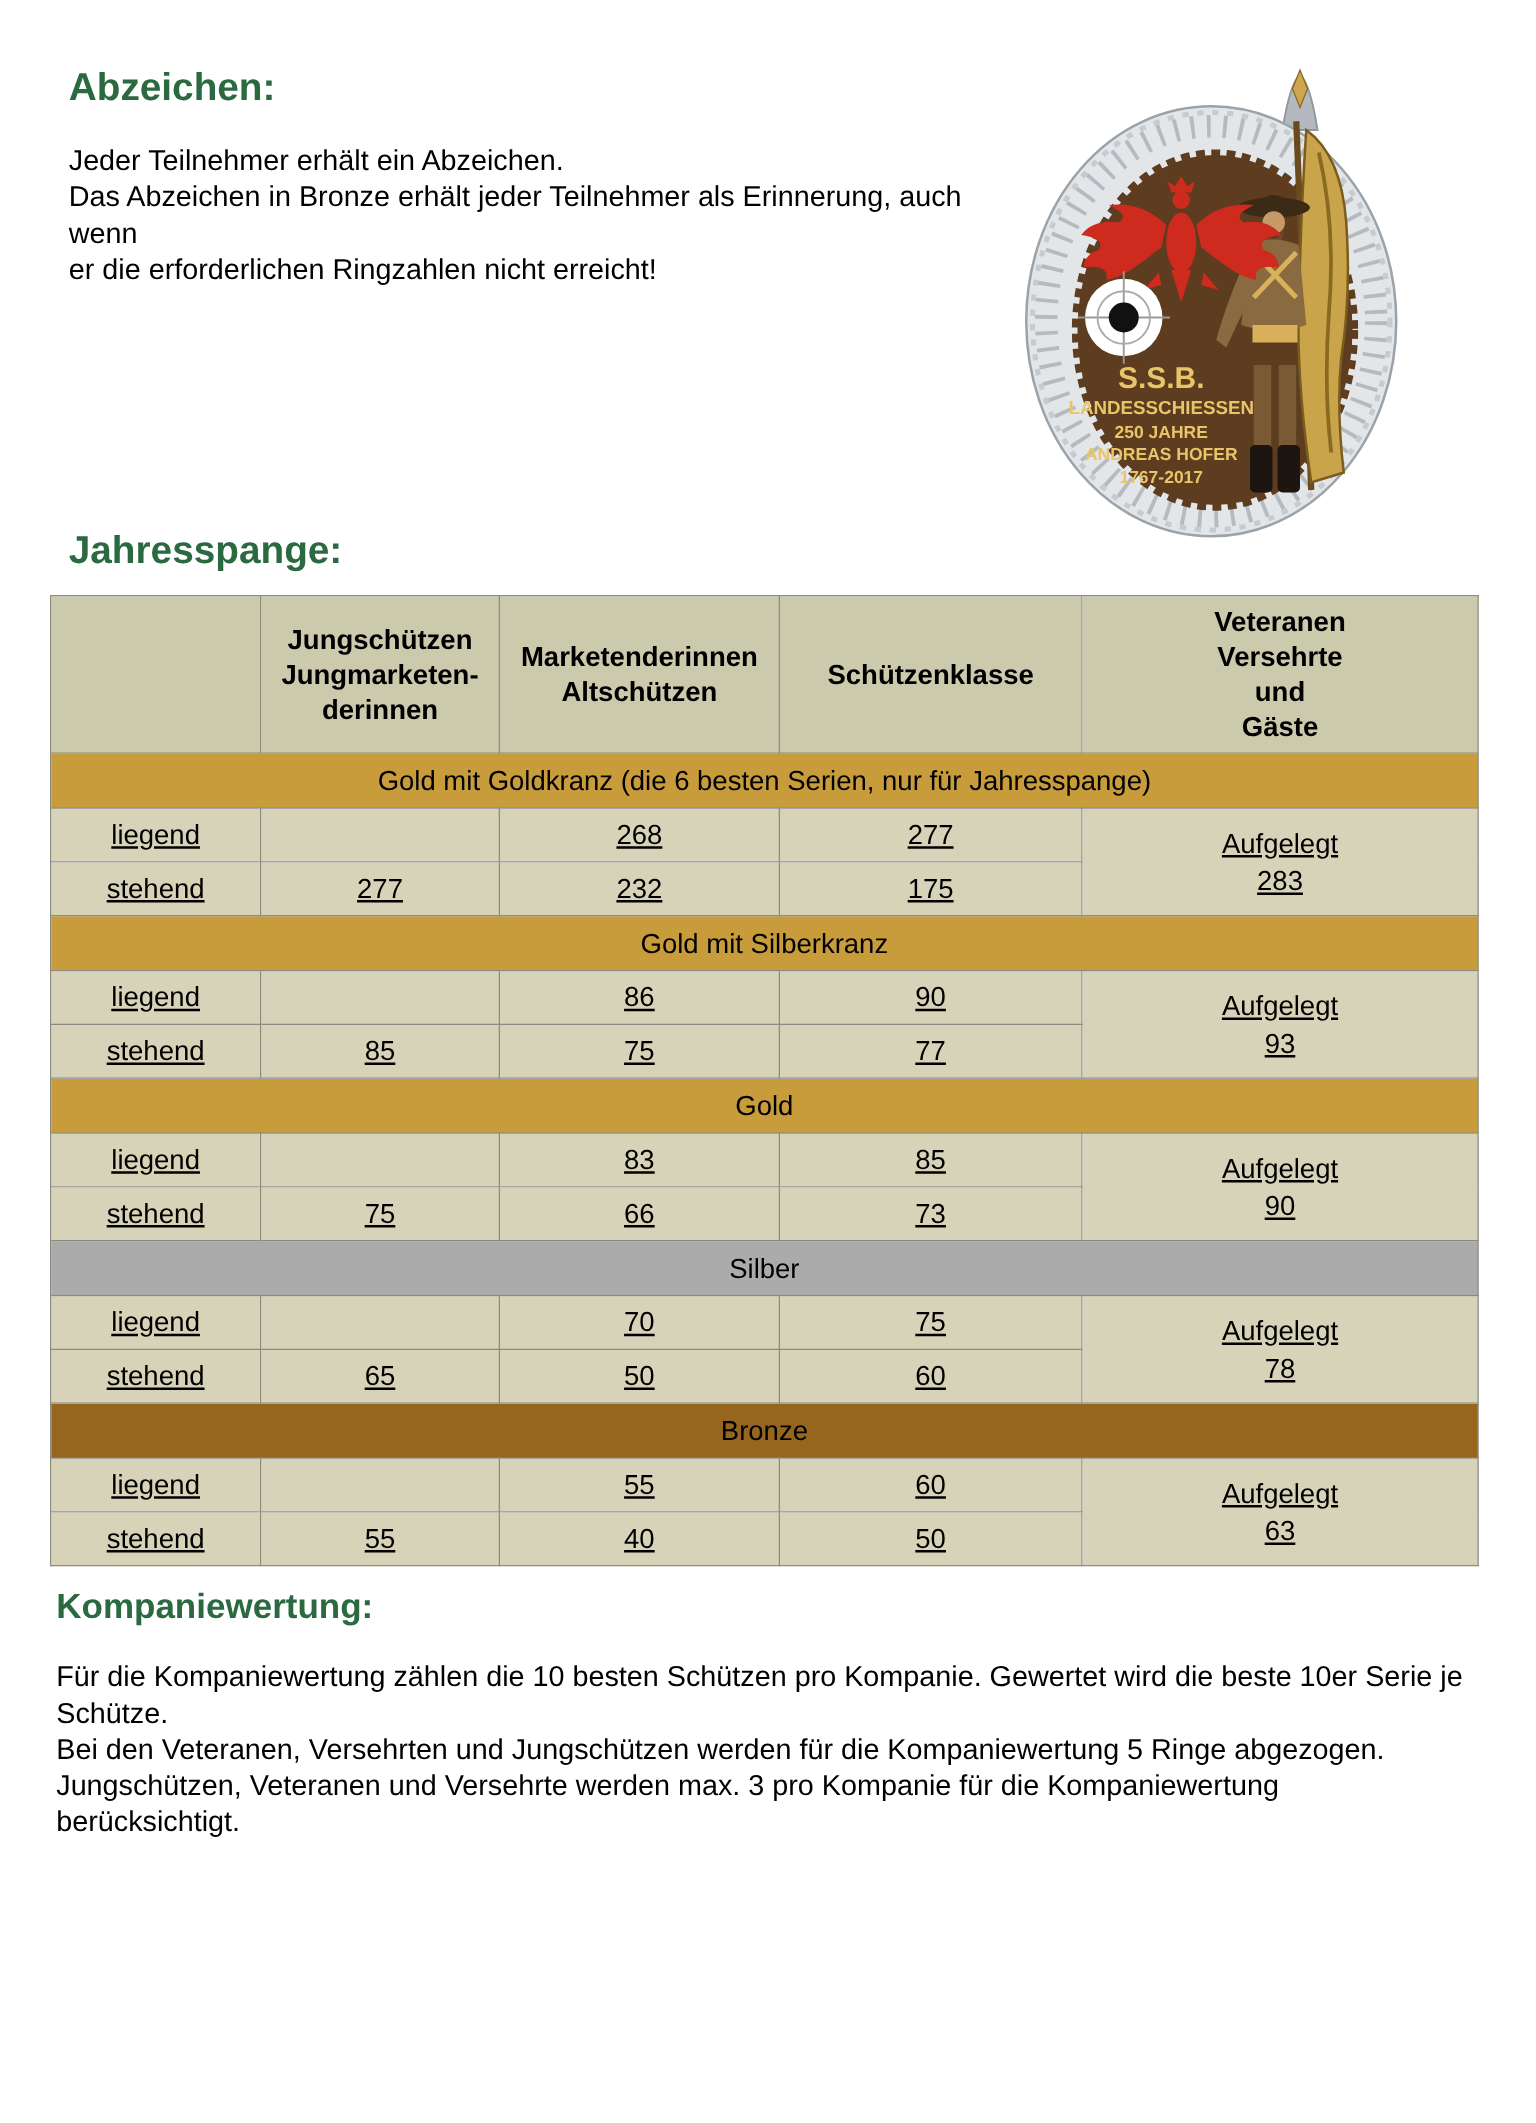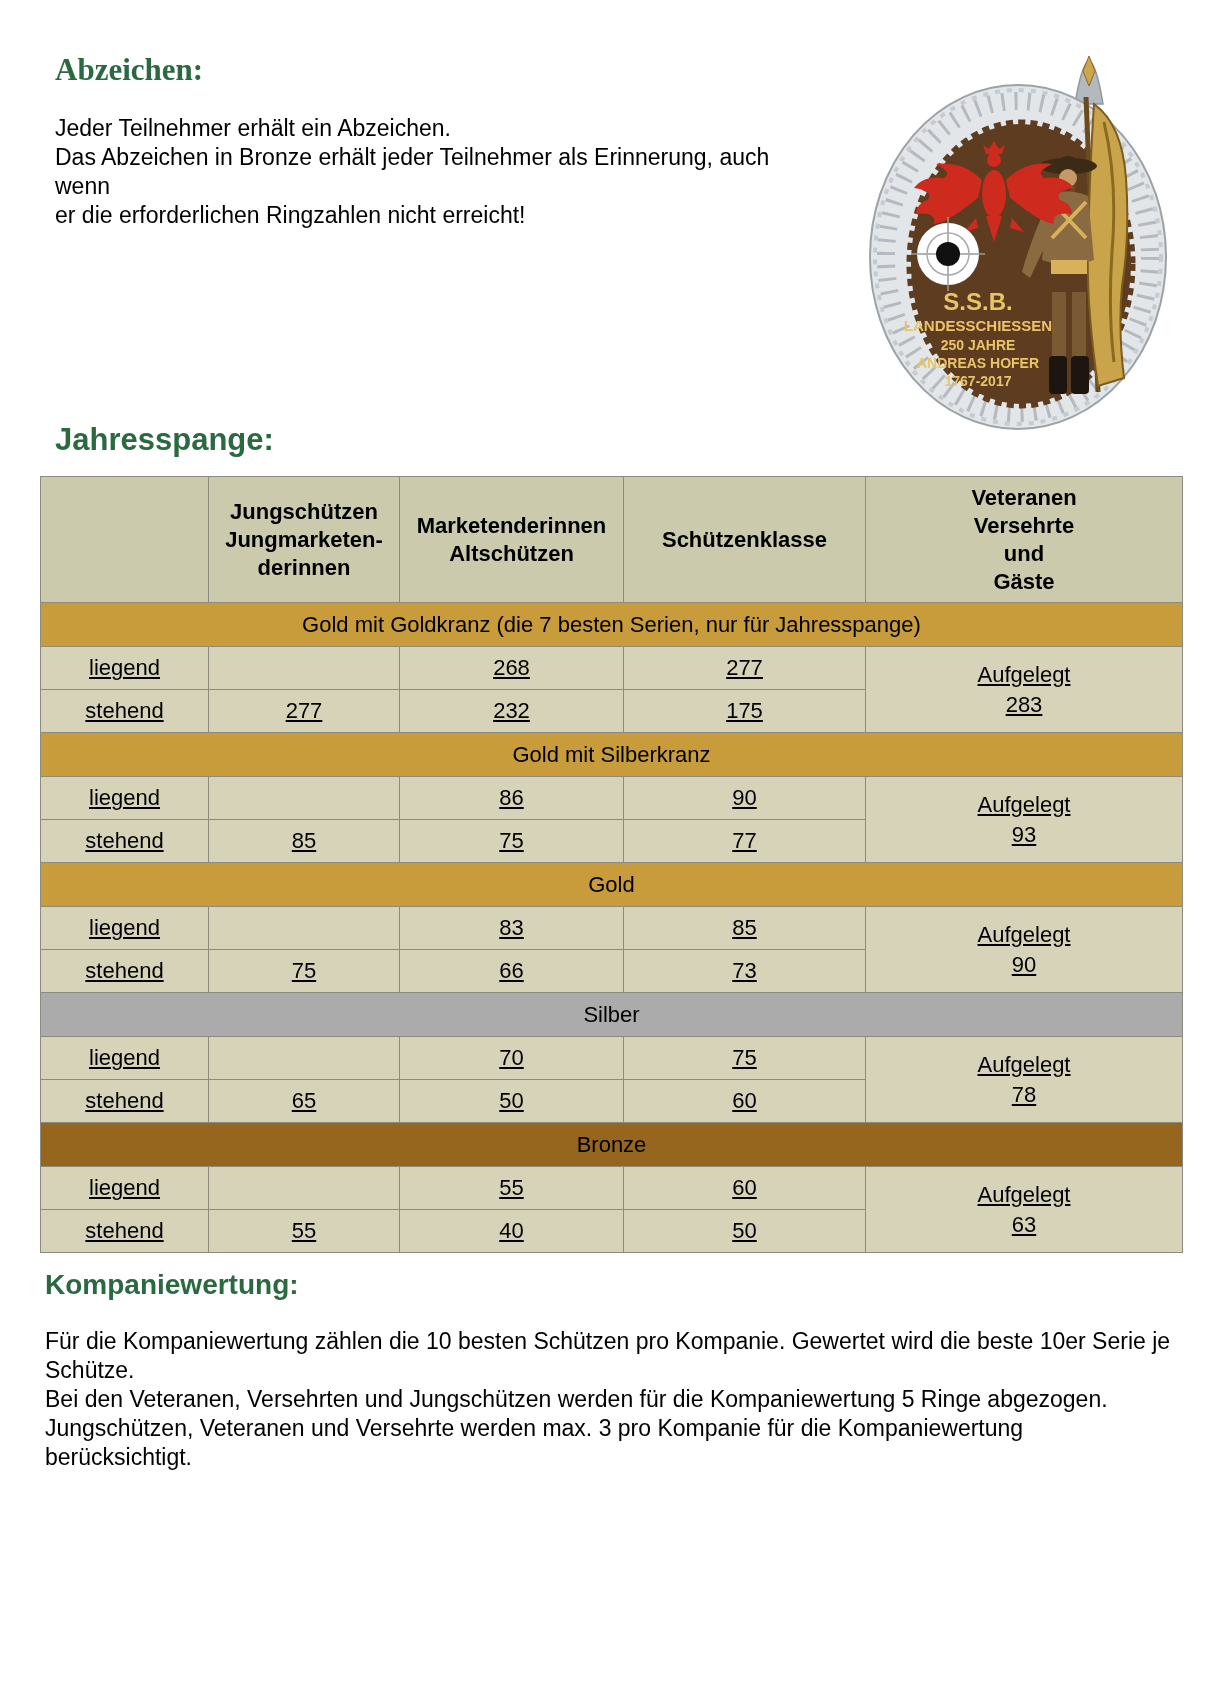--- a/index.html
+++ b/index.html
@@ -2,29 +2,29 @@
 <html><head>
 <meta charset="utf-8">
 <style>
   html,body{margin:0;padding:0;}
   body{
     width:1229px;height:1698px;background:#ffffff;color:#000;
     font-family:"Liberation Sans","DejaVu Sans",sans-serif;
     position:relative;overflow:hidden;
   }
   .heading{color:#2b6a41;font-weight:bold;margin:0;}
-  #abzeichen-title{font-size:31px;margin:52px 0 0 55px;font-family:Liberation Serif, serif;}
+  #abzeichen-title{font-size:31px;margin:52px 0 0 55px;}
   .para{font-size:23px;line-height:29px;white-space:pre-line;margin:0;}
   #abzeichen-text{margin:26px 0 0 55px;width:770px;}
   #jahresspange-title{font-size:31px;margin:192px 0 0 55px;}
   #kompanie-title{font-size:28px;margin:16px 0 0 45px;}
   #kompanie-text{margin:26px 0 0 45px;width:1145px;}
 
   
-  #badge{position:absolute;left:856px;top:52px;width:320px;height:385px;}
+  #badge{position:absolute;left:807px;top:52px;width:320px;height:385px;}
 
   
   table.jtable{
     margin:18px 0 0 40px;width:1142px;border-collapse:collapse;
     font-size:22px;table-layout:fixed;padding-left:12px;
   }
   table.jtable td, table.jtable th{
     border:1px solid #8b8b80;text-align:center;vertical-align:middle;
     padding:0;overflow:hidden;
   }
@@ -132,21 +132,21 @@
       <th>Marketenderinnen
 Altschützen</th>
       <th>Schützenklasse</th>
       <th>Veteranen
 Versehrte
 und
 Gäste</th>
     </tr>
 
     <tr class="band-row">
-      <td colspan="5" style="background-color: rgb(200, 155, 59);">Gold mit Goldkranz (die 7 besten Serien, nur für Jahresspange)</td>
+      <td colspan="5" style="background-color: rgb(200, 155, 59);">Gold mit Goldkranz (die 6 besten Serien, nur für Jahresspange)</td>
     </tr>
     <tr class="data-row">
       <td>liegend</td>
       <td></td>
       <td>268</td>
       <td>277</td>
       <td class="aufgelegt" rowspan="2">
         <div>Aufgelegt</div>
         <div>283</div>
       </td>

